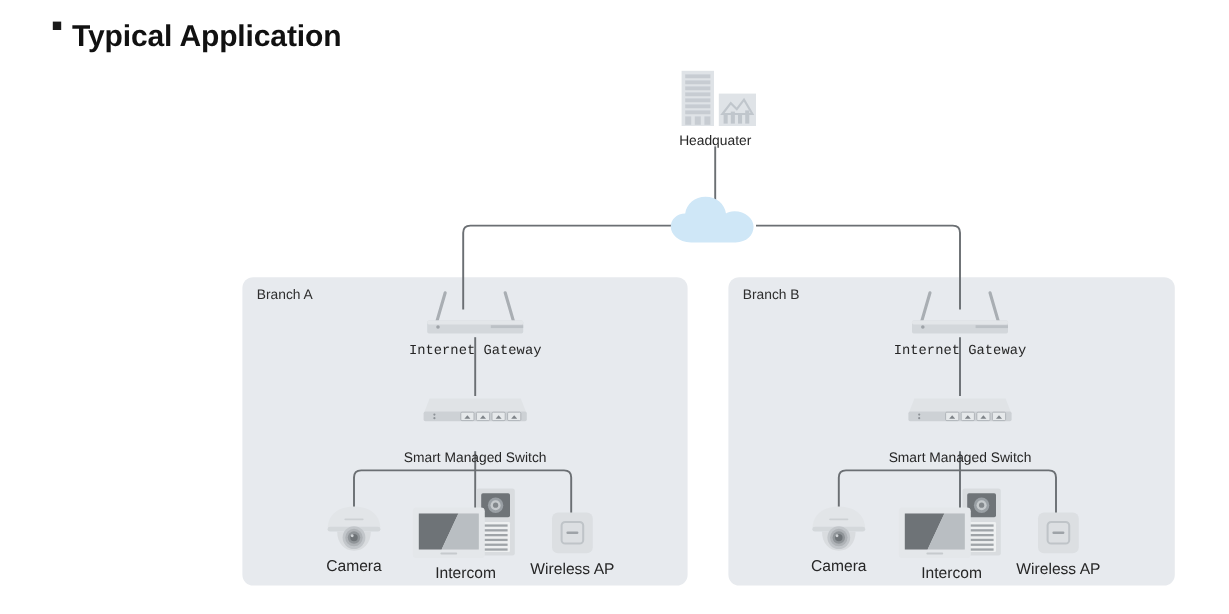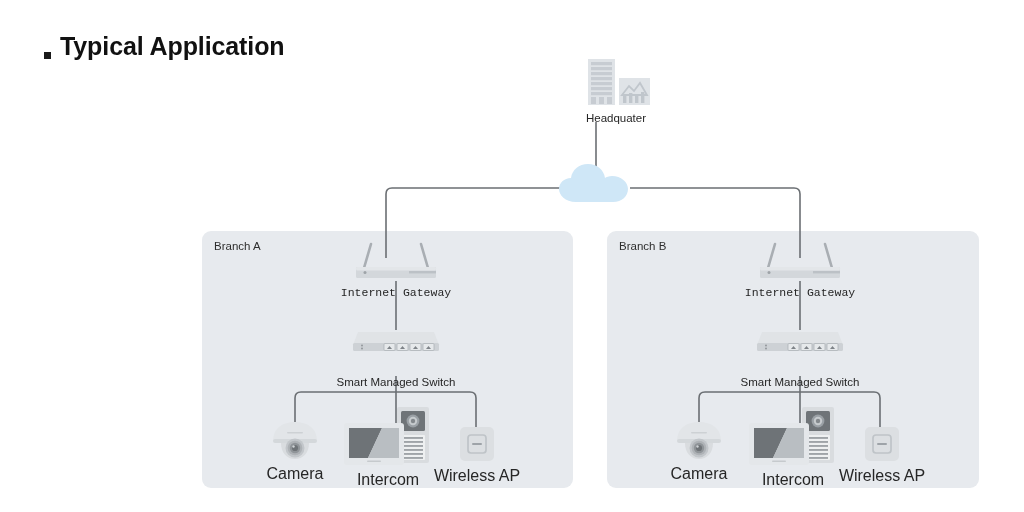--- a/index.html
+++ b/index.html
@@ -13,23 +13,23 @@
     position: relative;
     overflow: hidden;
     font-family: "Liberation Sans", sans-serif;
     color: #2b2b2b;
   }
 
   
   #title-row {
     position: absolute;
     left: 44px;
-    top: 34px;
+    top: 18px;
     display: flex;
-    align-items: flex-end;
+    align-items: flex-start;
     gap: 9px;
   }
   #title-bullet {
     width: 7px;
     height: 7px;
     background: #1a1a1a;
     display: block;
   }
   #title-text {
     font-size: 25px;
@@ -75,31 +75,31 @@
   }
 
   
   .node {
     position: absolute;
     display: flex;
     flex-direction: column;
     align-items: center;
   }
   .node-label {
-    font-size: 16px;
+    font-size: 13px;
     color: #262626;
     white-space: nowrap;
     text-align: center;
     margin-top: 3px;
     line-height: 1.15;
   }
   .node-icon { display: block; }
 
   
-  #hq-node { left: 557px; top: 57px; width: 118px; justify-content: flex-end; }
+  #hq-node { left: 537px; top: 57px; width: 118px; justify-content: flex-end; }
   #hq-node .node-label { margin-top: 5px; font-size: 11.5px; }
 
   
   #a-gateway { left: 336px; top: 240px; width: 120px; }
   #a-switch  { left: 333px; top: 326px; width: 126px; }
   #a-camera  { left: 265px; top: 419px; width: 60px; }
   #a-intercom{ left: 342px; top: 405px; width: 92px; }
   #a-ap      { left: 446px; top: 425px; width: 62px; }
 
   

